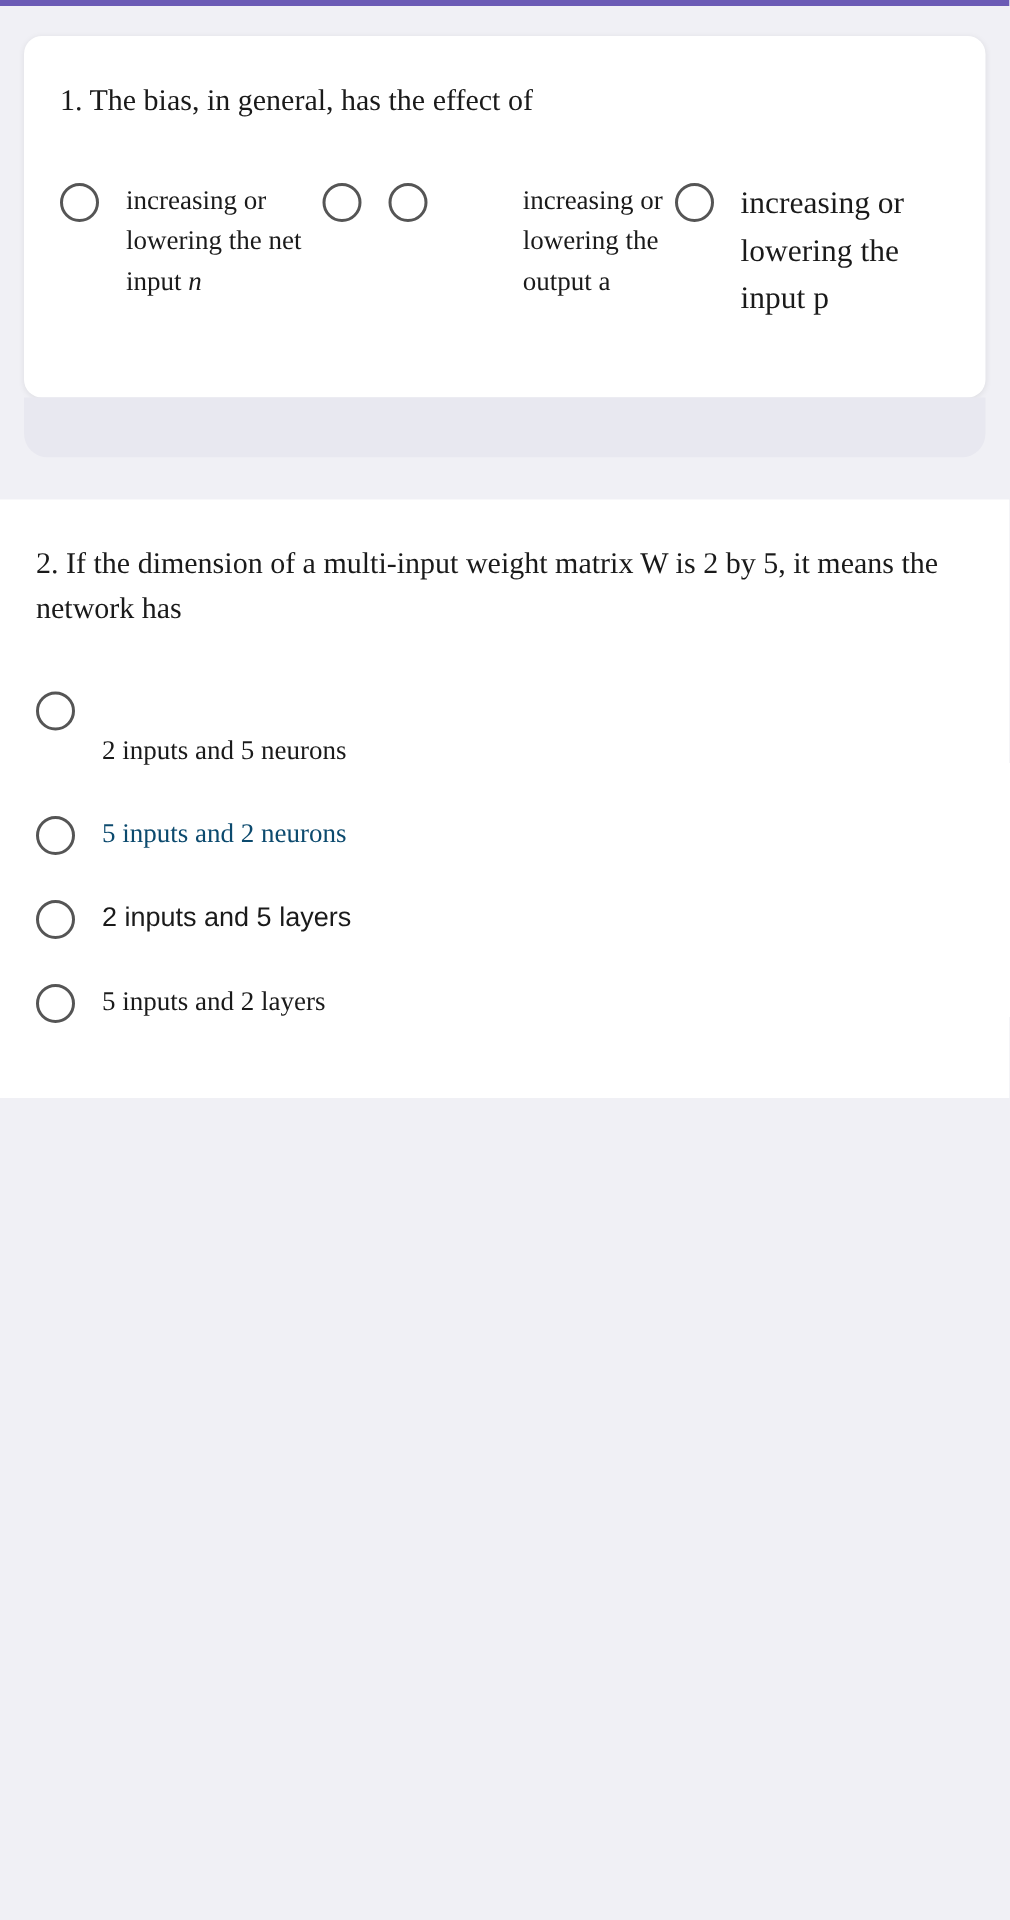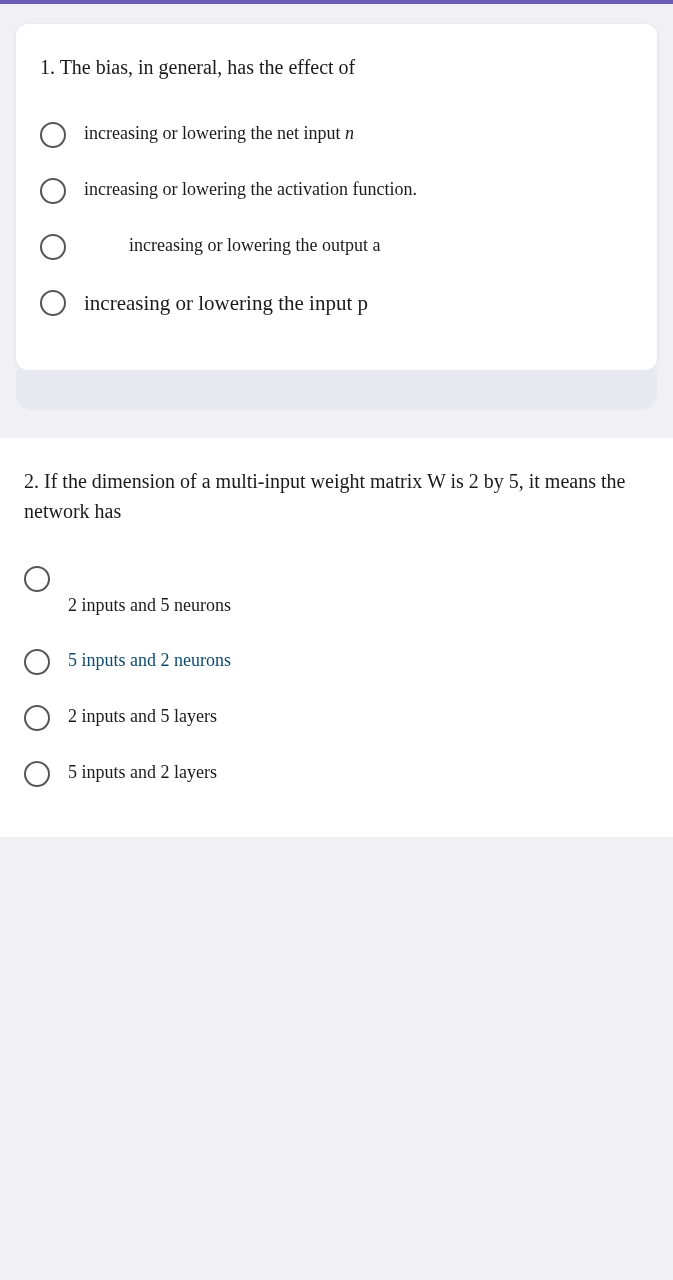--- a/index.html
+++ b/index.html
@@ -27,34 +27,31 @@
 <body>
 
 <div class="top-bar"></div>
 
 <div style="background:#ffffff; margin:20px 16px 0 16px; border-radius:12px; padding:28px 24px 36px 24px; box-shadow:0 1px 4px rgba(0,0,0,0.08);">
   <div style="font-size:20px; line-height:1.5; margin-bottom:24px; color:#1a1a1a; font-family:Georgia, serif;">
     <span>1.</span>
     <span> The bias, in general, has the effect of</span>
   </div>
 
-  <ul style="list-style:none; display:flex; flex-direction:column;">
+  <ul style="list-style:none; display:flex; flex-direction:row;">
 
     <li style="display:flex; align-items:flex-start; padding:14px 0; cursor:pointer;">
       <div style="width:26px;height:26px;border-radius:50%;border:2px solid #555;flex-shrink:0;margin-right:18px;margin-top:2px;background:white;"></div>
       <div style="font-size:18px;line-height:1.5;color:#1a1a1a;font-family:Georgia,serif;">
         increasing or lowering the net input <em>n</em>
       </div>
     </li>
 
     <li style="display:flex; align-items:flex-start; padding:14px 0; cursor:pointer;">
       <div style="width:26px;height:26px;border-radius:50%;border:2px solid #555;flex-shrink:0;margin-right:18px;margin-top:2px;background:white;"></div>
-      <div style="font-size:18px;line-height:1.5;color:#1a1a1a;font-family:Georgia,serif;">
-        increasing or lowering the activation function.
-      </div>
     </li>
 
     <li style="display:flex; align-items:flex-start; padding:14px 0; cursor:pointer;">
       <div style="width:26px;height:26px;border-radius:50%;border:2px solid #555;flex-shrink:0;margin-right:18px;margin-top:2px;background:white;"></div>
       <div style="font-size:18px;line-height:1.5;color:#1a1a1a;font-family:Georgia,serif;margin-left:45px;">
         increasing or lowering the output a
       </div>
     </li>
 
     <li style="display:flex; align-items:flex-start; padding:14px 0; cursor:pointer;">
@@ -85,21 +82,21 @@
       <div style="font-size:18px;line-height:1.5;color:#1a1a1a;font-family:Georgia,serif;margin-top:28px;">2 inputs and 5 neurons</div>
     </li>
 
     <li style="display:flex; align-items:flex-start; padding:14px 0; cursor:pointer;">
       <div style="width:26px;height:26px;border-radius:50%;border:2px solid #555;flex-shrink:0;margin-right:18px;margin-top:2px;background:white;"></div>
       <div style="font-size:18px;line-height:1.5;color:#0c4a6e;font-family:Georgia,serif;">5 inputs and 2 neurons</div>
     </li>
 
     <li style="display:flex; align-items:flex-start; padding:14px 0; cursor:pointer;">
       <div style="width:26px;height:26px;border-radius:50%;border:2px solid #555;flex-shrink:0;margin-right:18px;margin-top:2px;background:white;"></div>
-      <div style="font-size:18px;line-height:1.5;color:#1a1a1a;font-family:Liberation Serif, serif;">2 inputs and 5 layers</div>
+      <div style="font-size:18px;line-height:1.5;color:#1a1a1a;font-family:Liberation Sans, sans-serif;">2 inputs and 5 layers</div>
     </li>
 
     <li style="display:flex; align-items:flex-start; padding:14px 0; cursor:pointer;">
       <div style="width:26px;height:26px;border-radius:50%;border:2px solid #555;flex-shrink:0;margin-right:18px;margin-top:2px;background:white;"></div>
       <div style="font-size:18px;line-height:1.5;color:#1a1a1a;font-family:Georgia,serif;">5 inputs and 2 layers</div>
     </li>
 
   </ul>
 </div>
 

